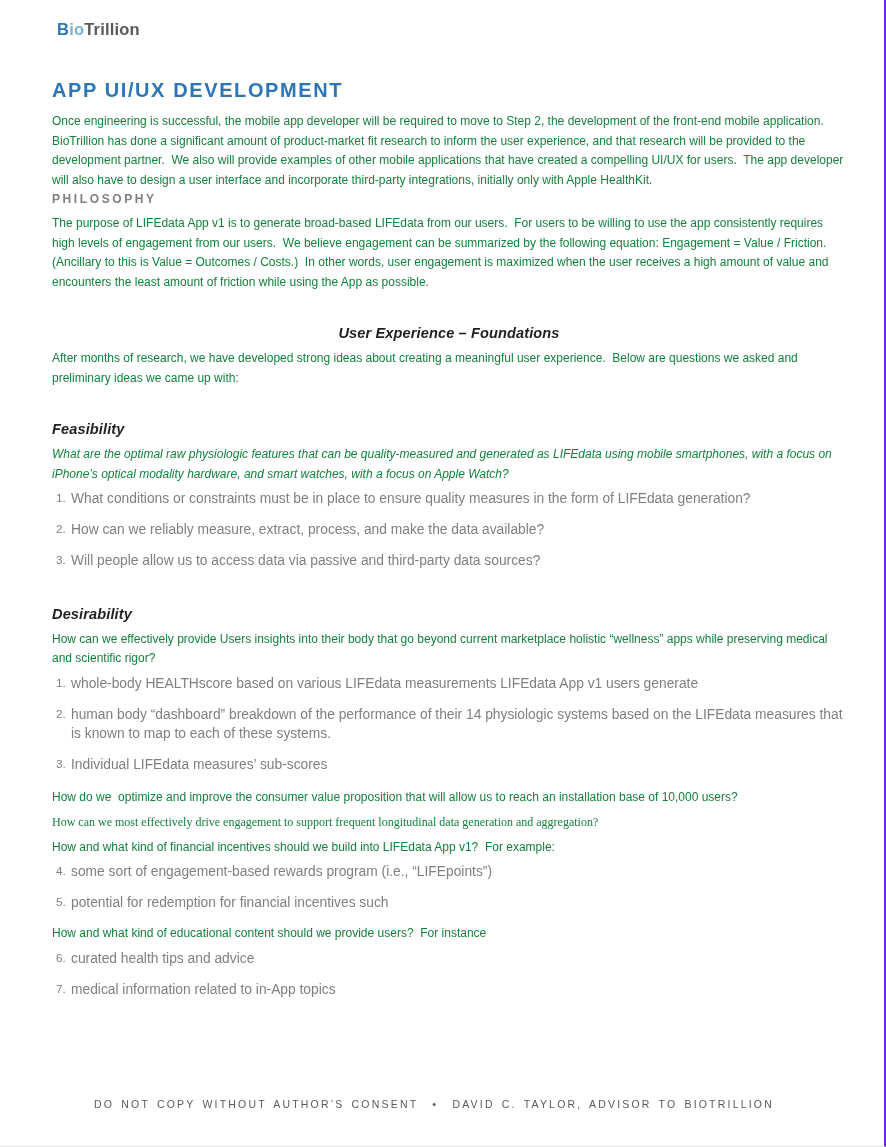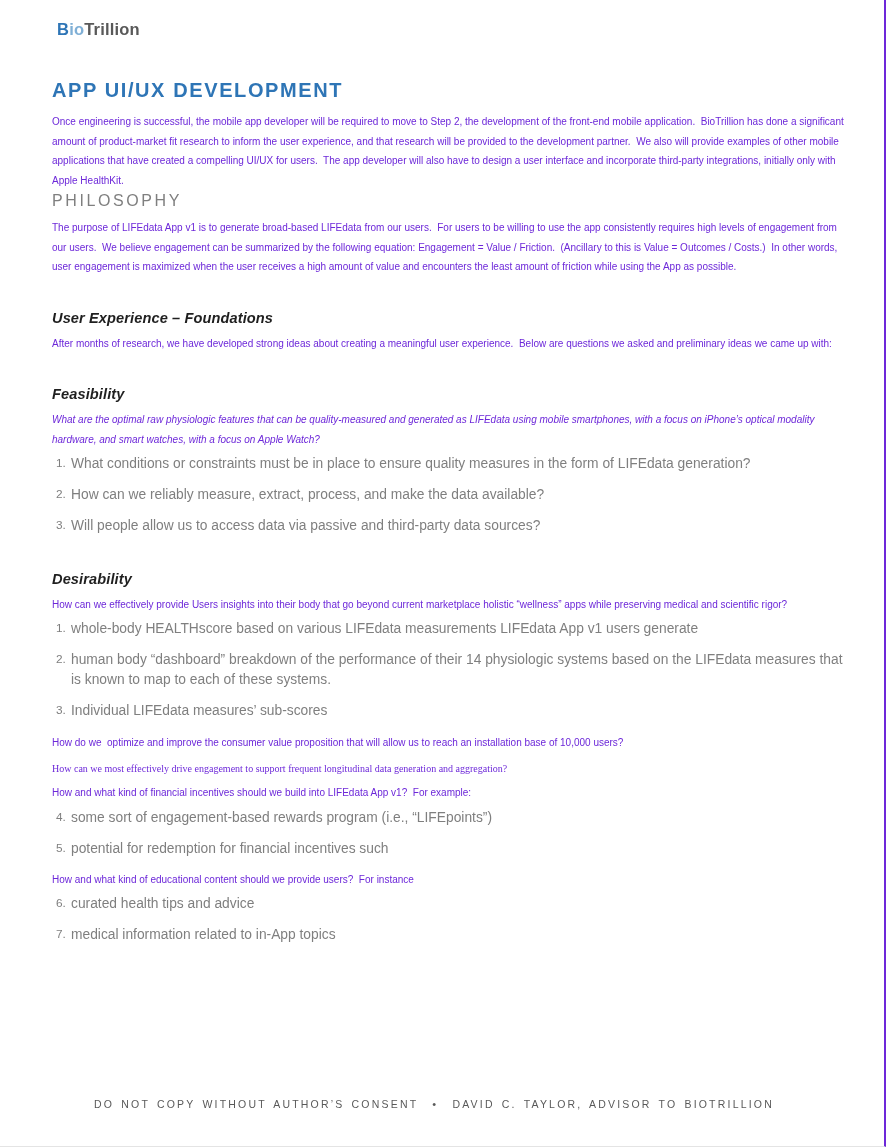--- a/index.html
+++ b/index.html
@@ -11,32 +11,32 @@
   }
   .content { padding:20px 38px 0 52px; }
   .logo { margin-left:5px; font-size:16.5px; font-weight:bold; letter-spacing:.2px; }
   .logo .b  { color:#2e75b6; }
   .logo .io { color:#7fafd6; }
   .logo .tr { color:#595959; }
   .doc-title {
     margin-top:40px; color:#2e75b6; font-weight:bold; font-size:20px;
     letter-spacing:1.6px;
   }
-  p.body-par { font-size:10px; line-height:19.5px; color:#6d28d9; white-space:pre-wrap; }
+  p.body-par { font-size:12px; line-height:19.5px; color:#15803d; white-space:pre-wrap; }
   .intro { margin-top:10px; }
   .philosophy-h {
-    margin-top:2px; color:#7f7f7f; font-size:16px; letter-spacing:2.6px;
-    font-weight:400;
+    margin-top:2px; color:#7f7f7f; font-size:12px; letter-spacing:2.6px;
+    font-weight:700;
   }
   .philosophy-b { margin-top:8px; }
   .sub-h {
     font-size:14.6px; font-weight:bold; font-style:italic; color:#1f1f1f;
     letter-spacing:.1px;
   }
-  .ux-h   { margin-top:33px; }
+  .ux-h   { margin-top:33px;text-align:center; }
   .ux-b   { margin-top:8px; }
   .feas-h { margin-top:33px; }
   .feas-q { margin-top:8px;font-style:italic; }
   .des-h  { margin-top:35px; }
   .des-q  { margin-top:8px; }
   .list { margin-top:5px; margin-left:4px; }
   .li {
     display:flex; gap:5px; margin-bottom:11.5px;
     font-size:13.8px; line-height:19.5px; color:#7f7f7f;
   }

